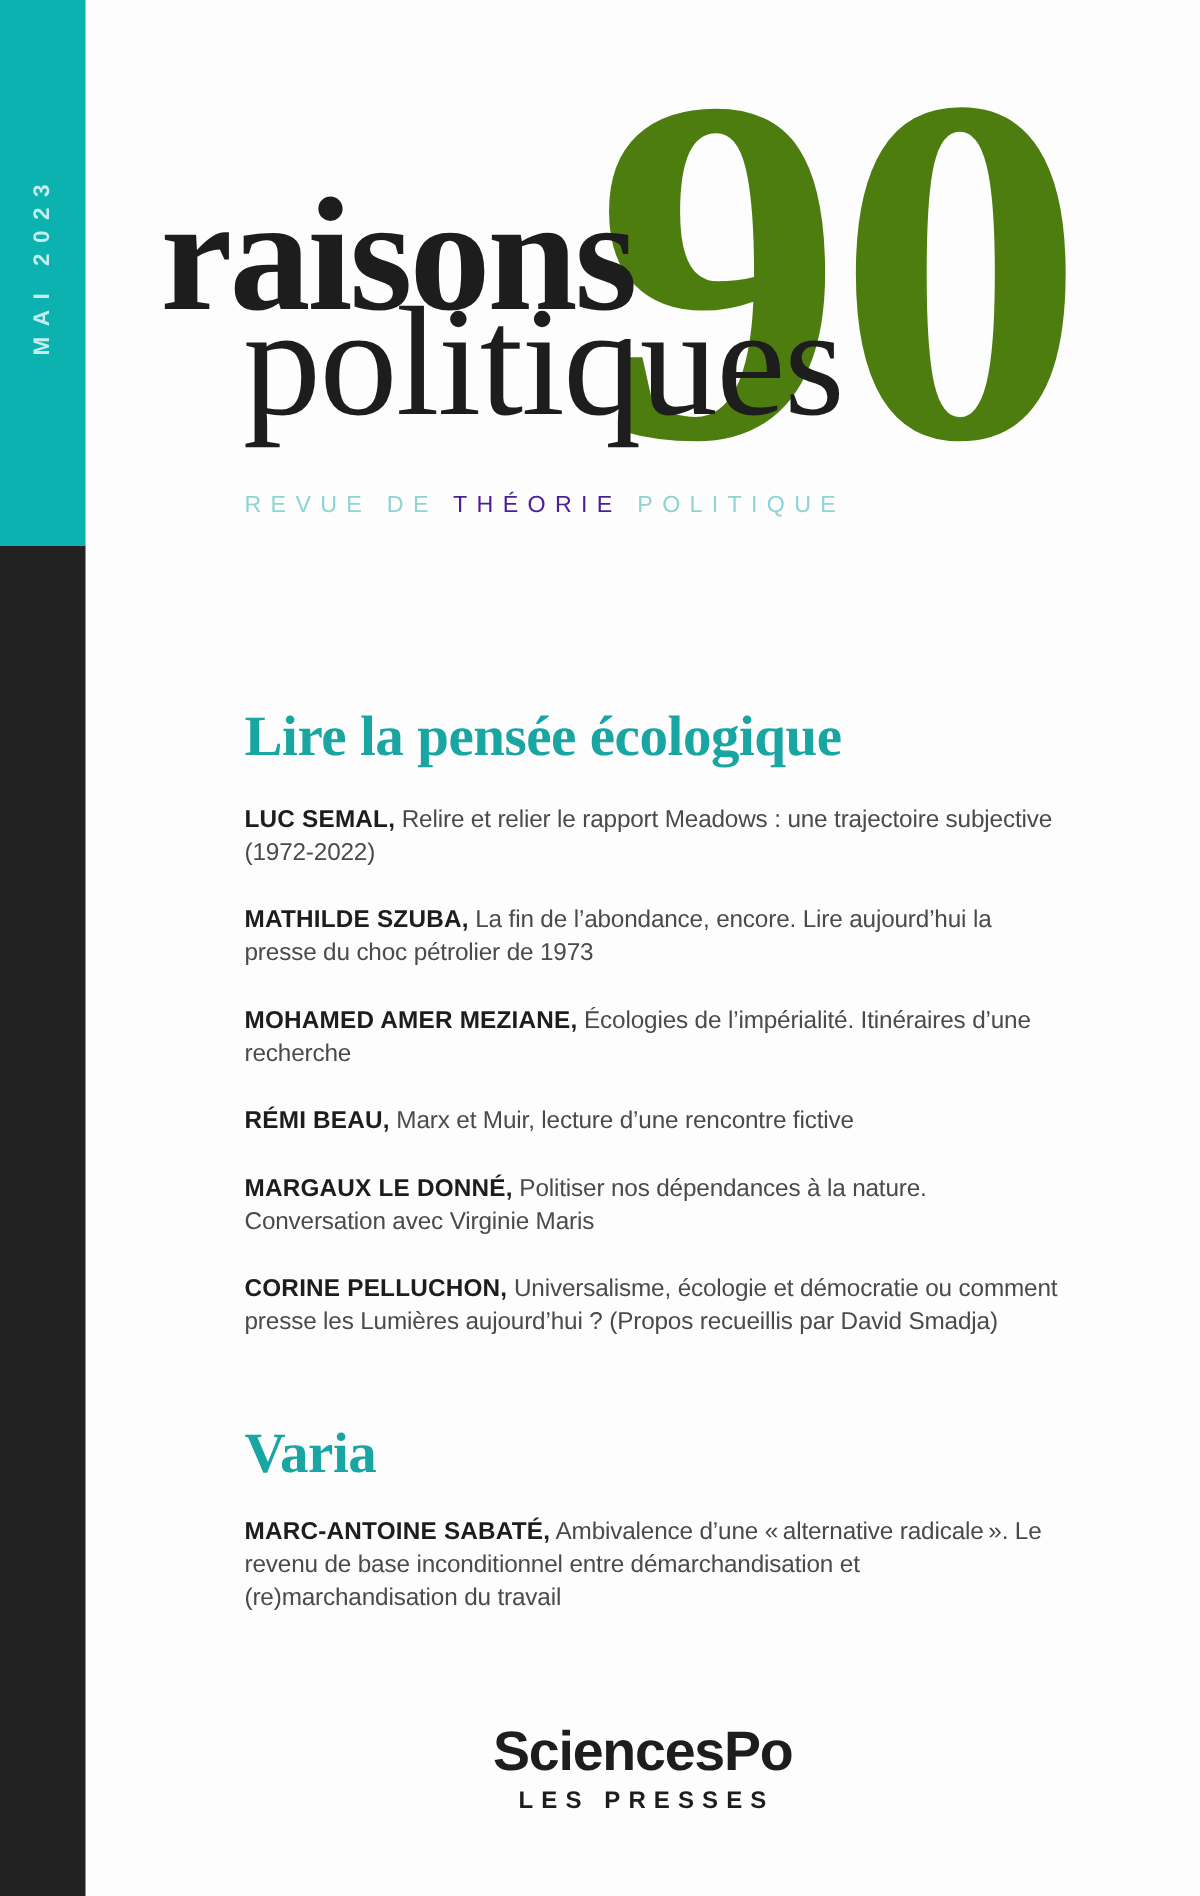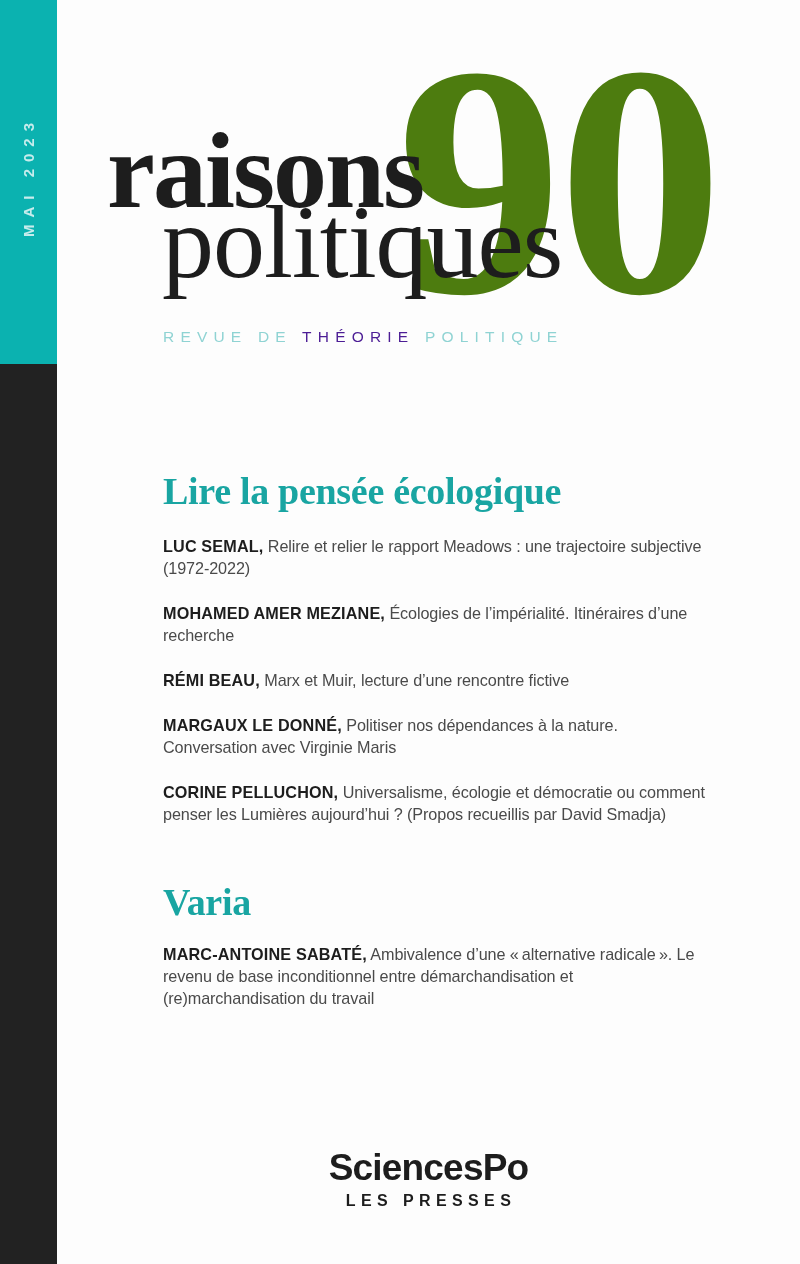--- a/index.html
+++ b/index.html
@@ -198,28 +198,29 @@
     <div class="title-line2">politiques</div>
     <div class="tagline"><span>REVUE DE </span><span class="strong">THÉORIE</span><span> POLITIQUE</span></div>
   </div>
 
   <div class="contents">
 
     <h1 class="section-title">Lire la pensée écologique</h1>
 
     <p class="entry"><span class="author">LUC SEMAL,</span><span> Relire et relier le rapport Meadows : une trajectoire subjective (1972-2022)</span></p>
 
+    <p class="entry"><span class="author">MATHILDE SZUBA,</span><span> La fin de l’abondance, encore. Lire aujourd’hui la presse du choc pétrolier de 1973</span></p>
 
     <p class="entry"><span class="author">MOHAMED AMER MEZIANE,</span><span> Écologies de l’impérialité. Itinéraires d’une recherche</span></p>
 
     <p class="entry"><span class="author">RÉMI BEAU,</span><span> Marx et Muir, lecture d’une rencontre fictive</span></p>
 
     <p class="entry"><span class="author">MARGAUX LE DONNÉ,</span><span> Politiser nos dépendances à la nature. Conversation avec Virginie Maris</span></p>
 
-    <p class="entry"><span class="author">CORINE PELLUCHON,</span><span> Universalisme, écologie et démocratie ou comment penser les Lumières aujourd’hui ? (Propos recueillis par David Smadja)</span></p>
+    <p class="entry"><span class="author">CORINE PELLUCHON,</span><span> Universalisme, écologie et démocratie ou comment presse les Lumières aujourd’hui ? (Propos recueillis par David Smadja)</span></p>
 
     <h1 class="section-title varia">Varia</h1>
 
     <p class="entry"><span class="author">MARC-ANTOINE SABATÉ,</span><span> Ambivalence d’une « alternative radicale ». Le revenu de base inconditionnel entre démarchandisation et (re)marchandisation du travail</span></p>
 
   </div>
 
   <div class="publisher">
     <div class="publisher-name">SciencesPo</div>
     <div class="publisher-sub">LES PRESSES</div>

